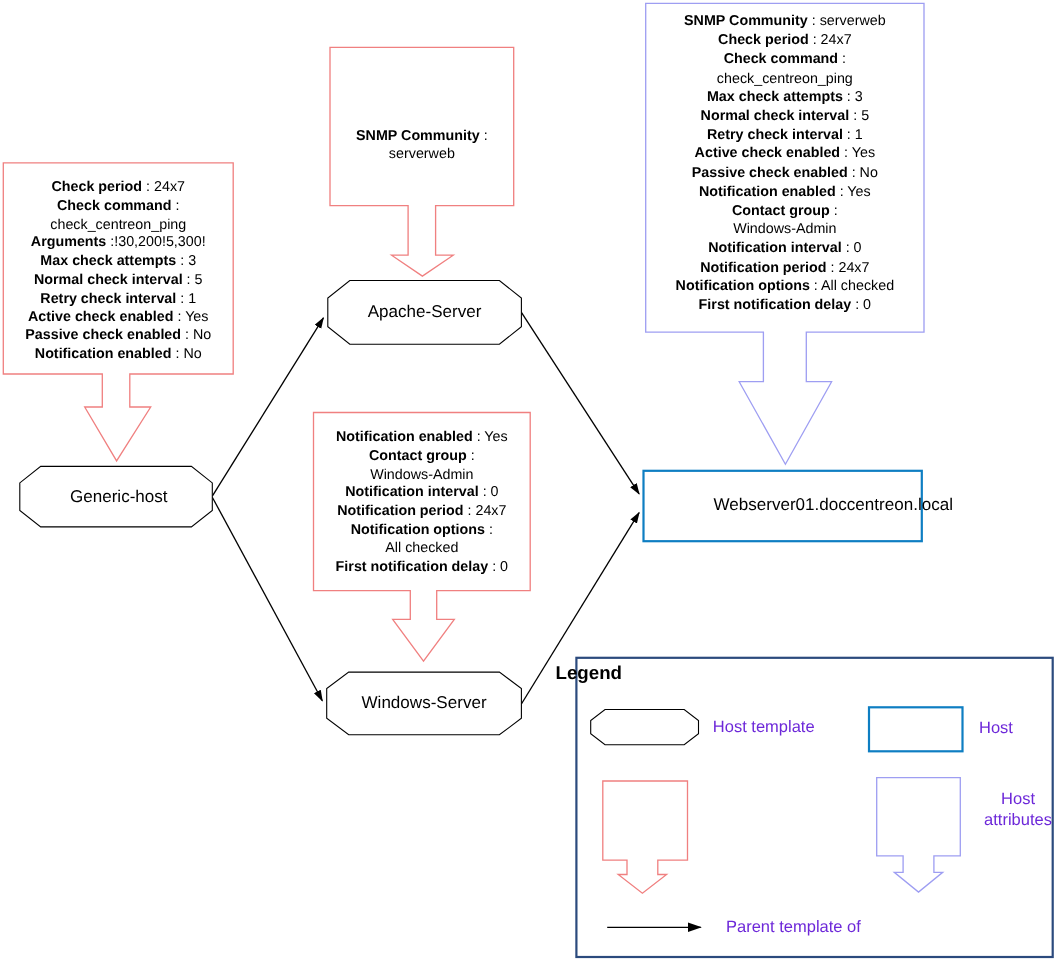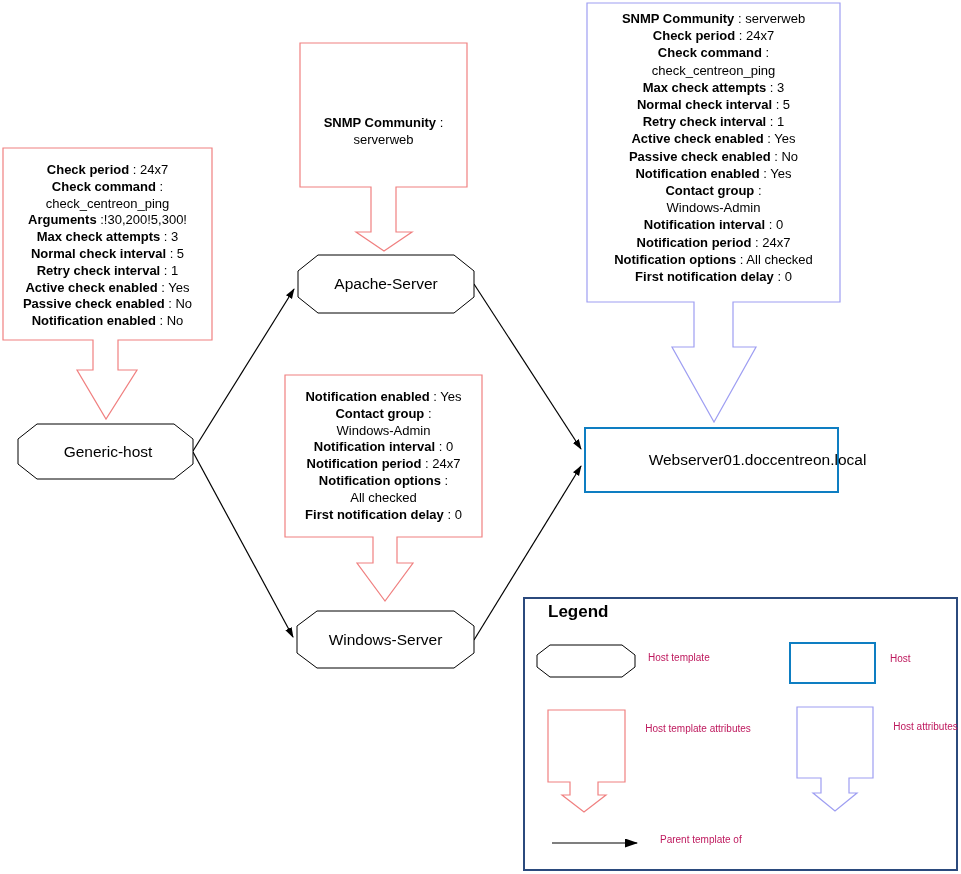--- a/index.html
+++ b/index.html
@@ -5,21 +5,21 @@
   html,body{margin:0;padding:0;background:#ffffff;font-family:"Liberation Sans",sans-serif;}
   #stage{position:relative;width:961px;height:874px;background:#fff;overflow:hidden;}
   #stage svg{position:absolute;left:0;top:0;z-index:1;pointer-events:none;}
   .txt{position:absolute;z-index:2;}
   .attr-text{text-align:center;font-size:13px;line-height:16.8px;color:#000;}
   .attr-text .attr-line b{font-weight:bold;}
   .attr-text.center-v{display:flex;flex-direction:column;justify-content:center;}
   .node-label{display:flex;align-items:center;justify-content:center;font-size:15.5px;color:#000;text-align:center;}
   .legend-box{position:absolute;z-index:0;border:2px solid #2b4a7d;background:#fff;}
   .legend-title{font-size:17px;font-weight:bold;color:#000;}
-  .legend-label{font-size:10px;color:#be185d;}
+  .legend-label{font-size:15px;color:#6d28d9;}
   .legend-label.wrap{text-align:center;line-height:19px;}
   .s-black{stroke:#000;stroke-width:1;fill:#fff;}
   .s-pink{stroke:#f08080;stroke-width:1.2;fill:#fff;}
   .s-purple{stroke:#9e9ef2;stroke-width:1.2;fill:#fff;}
   .s-blue{stroke:#0e7ec2;stroke-width:2;fill:#fff;}
   .edge{stroke:#000;stroke-width:1.2;fill:none;}
 </style>
 </head>
 <body>
 
@@ -106,20 +106,19 @@
       <div class="attr-line"><b>Notification period</b><span> : 24x7</span></div>
       <div class="attr-line"><b>Notification options</b><span> : All checked</span></div>
       <div class="attr-line"><b>First notification delay</b><span> : 0</span></div>
     </div>
 
   <div class="txt node-label" style="left:18px;top:424px;width:180px;height:55px;">Generic-host</div>
   <div class="txt node-label" style="left:297px;top:611px;width:177px;height:57px;">Windows-Server</div>
   <div class="txt node-label" style="left:298px;top:255px;width:176px;height:58px;">Apache-Server</div>
   <div class="txt node-label" style="left:585px;top:428px;width:253px;height:64px;padding-left:46px;">Webserver01.doccentreon.local</div>
 
-  <div class="txt legend-title" style="left:548px;top:602px;">Legend</div>
+  <div class="txt legend-title" style="left:505px;top:602px;">Legend</div>
   <div class="txt legend-label" style="left:648px;top:652px;">Host template</div>
   <div class="txt legend-label" style="left:890px;top:653px;">Host</div>
-  <div class="txt legend-label wrap" style="left:628px;top:719px;width:140px;">Host template attributes</div>
   <div class="txt legend-label wrap" style="left:883px;top:717px;width:85px;">Host attributes</div>
   <div class="txt legend-label" style="left:660px;top:834px;text-align:center;">Parent template of</div>
 
 </div>
 
 </body></html>

